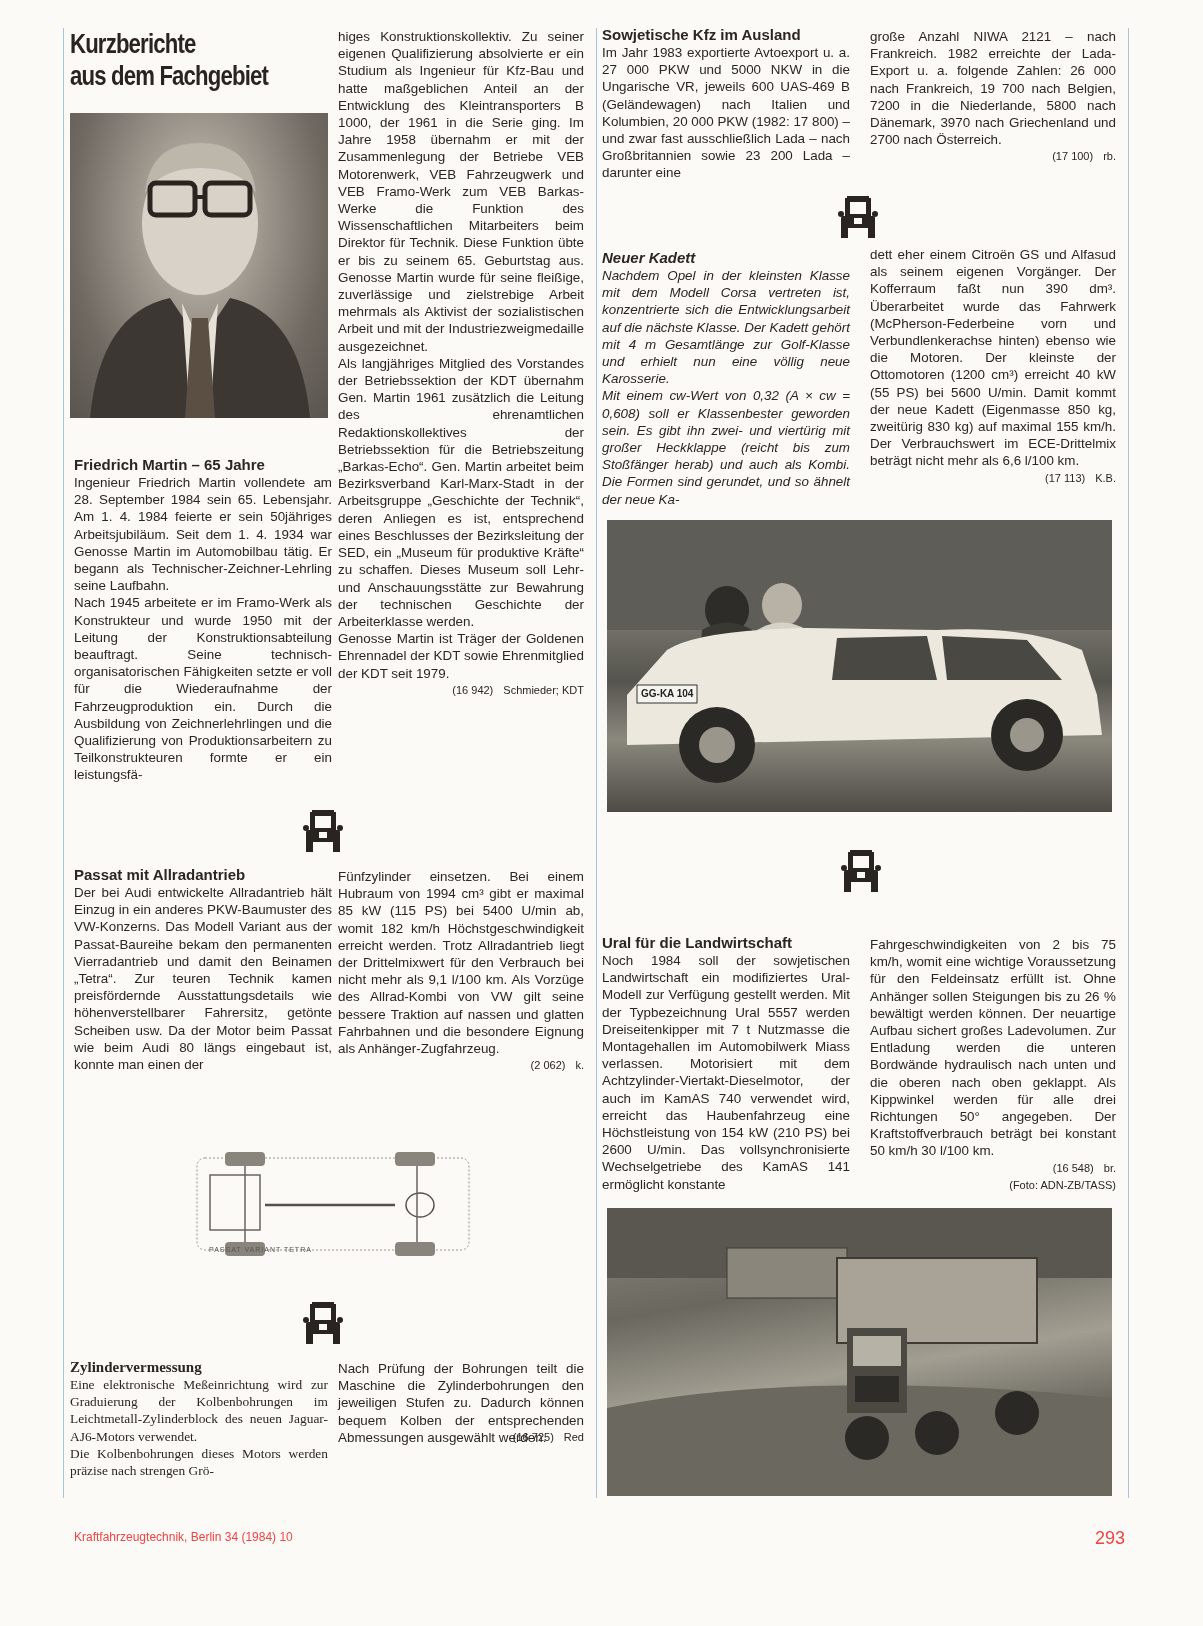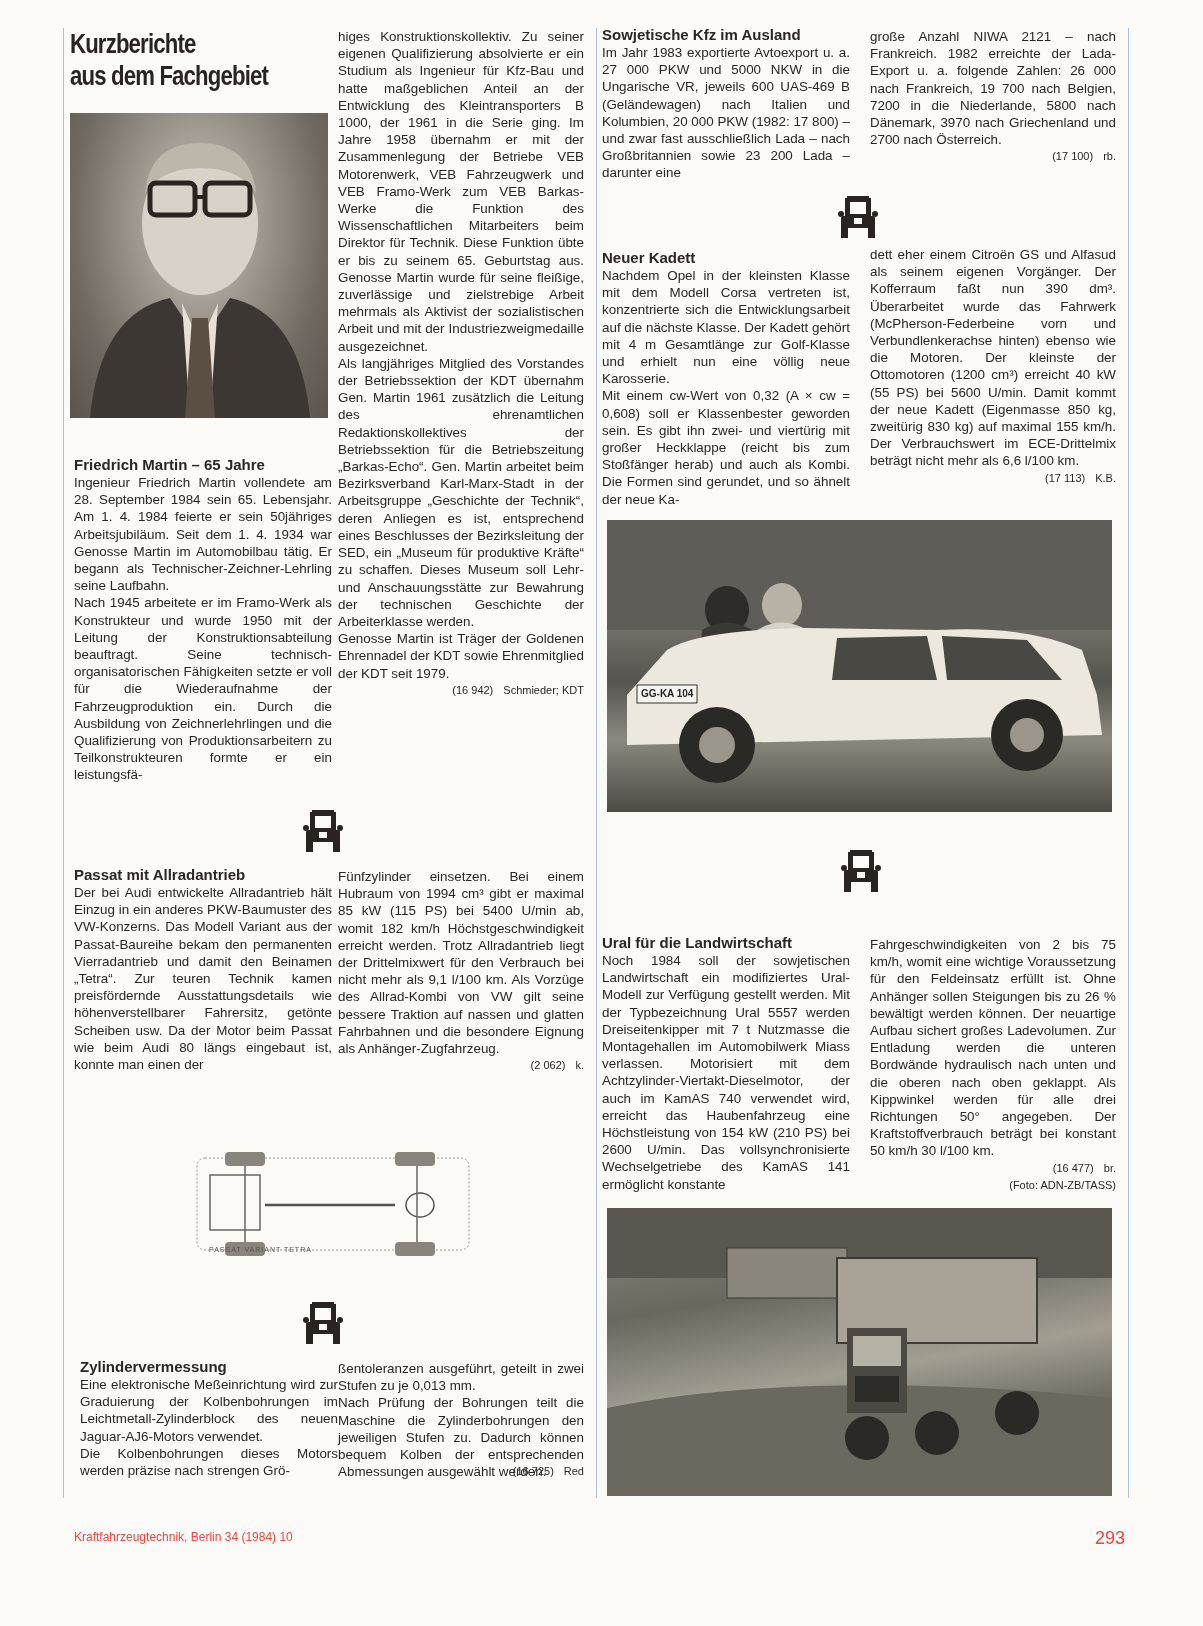--- a/index.html
+++ b/index.html
@@ -95,21 +95,21 @@
       <rect x="15" y="10" width="16" height="12" fill="#fbfaf6"></rect>
       <rect x="6" y="24" width="34" height="12" rx="2" fill="#2a2420"></rect>
       <circle cx="6" cy="22" r="3" fill="#2a2420"></circle>
       <circle cx="40" cy="22" r="3" fill="#2a2420"></circle>
       <rect x="6" y="34" width="7" height="12" fill="#2a2420"></rect>
       <rect x="33" y="34" width="7" height="12" fill="#2a2420"></rect>
       <rect x="19" y="26" width="8" height="6" fill="#fbfaf6"></rect>
     </svg>
 </div>
 
-<div class="col" style="left:602px;top:249px;width:248px;">
+<div class="col" style="left:602px;top:249px;width:248px;font-style:italic;">
   <p class="head">Neuer Kadett</p>
   <p>Nachdem Opel in der kleinsten Klasse mit dem Modell Corsa vertreten ist, konzentrierte sich die Entwicklungsarbeit auf die nächste Klasse. Der Kadett gehört mit 4 m Gesamtlänge zur Golf-Klasse und erhielt nun eine völlig neue Karosserie.</p>
   <p>Mit einem cw-Wert von 0,32 (A × cw = 0,608) soll er Klassenbester geworden sein. Es gibt ihn zwei- und viertürig mit großer Heckklappe (reicht bis zum Stoßfänger herab) und auch als Kombi. Die Formen sind gerundet, und so ähnelt der neue Ka-</p>
 </div>
 <div class="col" style="left:870px;top:246px;width:246px;">
   <p>dett eher einem Citroën GS und Alfasud als seinem eigenen Vorgänger. Der Kofferraum faßt nun 390 dm³. Überarbeitet wurde das Fahrwerk (McPherson-Federbeine vorn und Verbundlenkerachse hinten) ebenso wie die Motoren. Der kleinste der Ottomotoren (1200 cm³) erreicht 40 kW (55 PS) bei 5600 U/min. Damit kommt der neue Kadett (Eigenmasse 850 kg, zweitürig 830 kg) auf maximal 155 km/h. Der Verbrauchswert im ECE-Drittelmix beträgt nicht mehr als 6,6 l/100 km.</p>
   <div class="ref">
     <span>(17 113)</span><span>K.B.</span>
   </div>
 </div>
@@ -188,21 +188,21 @@
     </svg>
 </div>
 
 <div class="col" style="left:602px;top:934px;width:248px;">
   <p class="head">Ural für die Landwirtschaft</p>
   <p>Noch 1984 soll der sowjetischen Landwirtschaft ein modifiziertes Ural-Modell zur Verfügung gestellt werden. Mit der Typbezeichnung Ural 5557 werden Dreiseitenkipper mit 7 t Nutzmasse die Montagehallen im Automobilwerk Miass verlassen. Motorisiert mit dem Achtzylinder-Viertakt-Dieselmotor, der auch im KamAS 740 verwendet wird, erreicht das Haubenfahrzeug eine Höchstleistung von 154 kW (210 PS) bei 2600 U/min. Das vollsynchronisierte Wechselgetriebe des KamAS 141 ermöglicht konstante</p>
 </div>
 <div class="col" style="left:870px;top:936px;width:246px;">
   <p>Fahrgeschwindigkeiten von 2 bis 75 km/h, womit eine wichtige Voraussetzung für den Feldeinsatz erfüllt ist. Ohne Anhänger sollen Steigungen bis zu 26 % bewältigt werden können. Der neuartige Aufbau sichert großes Ladevolumen. Zur Entladung werden die unteren Bordwände hydraulisch nach unten und die oberen nach oben geklappt. Als Kippwinkel werden für alle drei Richtungen 50° angegeben. Der Kraftstoffverbrauch beträgt bei konstant 50 km/h 30 l/100 km.</p>
   <div class="ref">
-    <span>(16 477)</span><span>br.</span>
+    <span>(16 548)</span><span>br.</span>
   </div>
   <div class="ref">(Foto: ADN-ZB/TASS)</div>
 </div>
 
 <div class="photo truckphoto" style="left:607px;top:1208px;width:505px;height:288px;">
   <svg width="505" height="288" viewBox="0 0 505 288">
     <rect x="0" y="0" width="505" height="70" fill="#5a5750"></rect>
     <path d="M0 200 Q200 160 505 190 L505 288 L0 288Z" fill="#6b6860"></path>
     <rect x="120" y="40" width="120" height="50" fill="#8a867b" stroke="#3e3b35"></rect>
     <rect x="235" y="55" width="30" height="35" fill="#4b4842"></rect>
@@ -223,27 +223,26 @@
       <rect x="15" y="10" width="16" height="12" fill="#fbfaf6"></rect>
       <rect x="6" y="24" width="34" height="12" rx="2" fill="#2a2420"></rect>
       <circle cx="6" cy="22" r="3" fill="#2a2420"></circle>
       <circle cx="40" cy="22" r="3" fill="#2a2420"></circle>
       <rect x="6" y="34" width="7" height="12" fill="#2a2420"></rect>
       <rect x="33" y="34" width="7" height="12" fill="#2a2420"></rect>
       <rect x="19" y="26" width="8" height="6" fill="#fbfaf6"></rect>
     </svg>
 </div>
 
-<div class="col" style="left:80px;top:1358px;width:258px;">
+<div class="col" style="left:70px;top:1358px;width:258px;font-family:Liberation Serif, serif;">
   <p class="head">Zylindervermessung</p>
   <p>Eine elektronische Meßeinrichtung wird zur Graduierung der Kolbenbohrungen im Leichtmetall-Zylinderblock des neuen Jaguar-AJ6-Motors verwendet.</p>
   <p>Die Kolbenbohrungen dieses Motors werden präzise nach strengen Grö-</p>
 </div>
 <div class="col" style="left:338px;top:1360px;width:246px;">
-  <p>ßentoleranzen ausgeführt, geteilt in zwei Stufen zu je 0,013 mm.</p>
   <p>Nach Prüfung der Bohrungen teilt die Maschine die Zylinderbohrungen den jeweiligen Stufen zu. Dadurch können bequem Kolben der entsprechenden Abmessungen ausgewählt werden.</p>
   <div class="ref" style="margin-top:-17px;">
     <span>(16 725)</span><span>Red</span>
   </div>
 </div>
 
 <div class="footer" style="left:74px;top:1530px;">Kraftfahrzeugtechnik, Berlin 34 (1984) 10</div>
 <div class="footer" style="left:1095px;top:1528px;font-size:18px;text-align:right;">293</div>
 
 </body></html>

